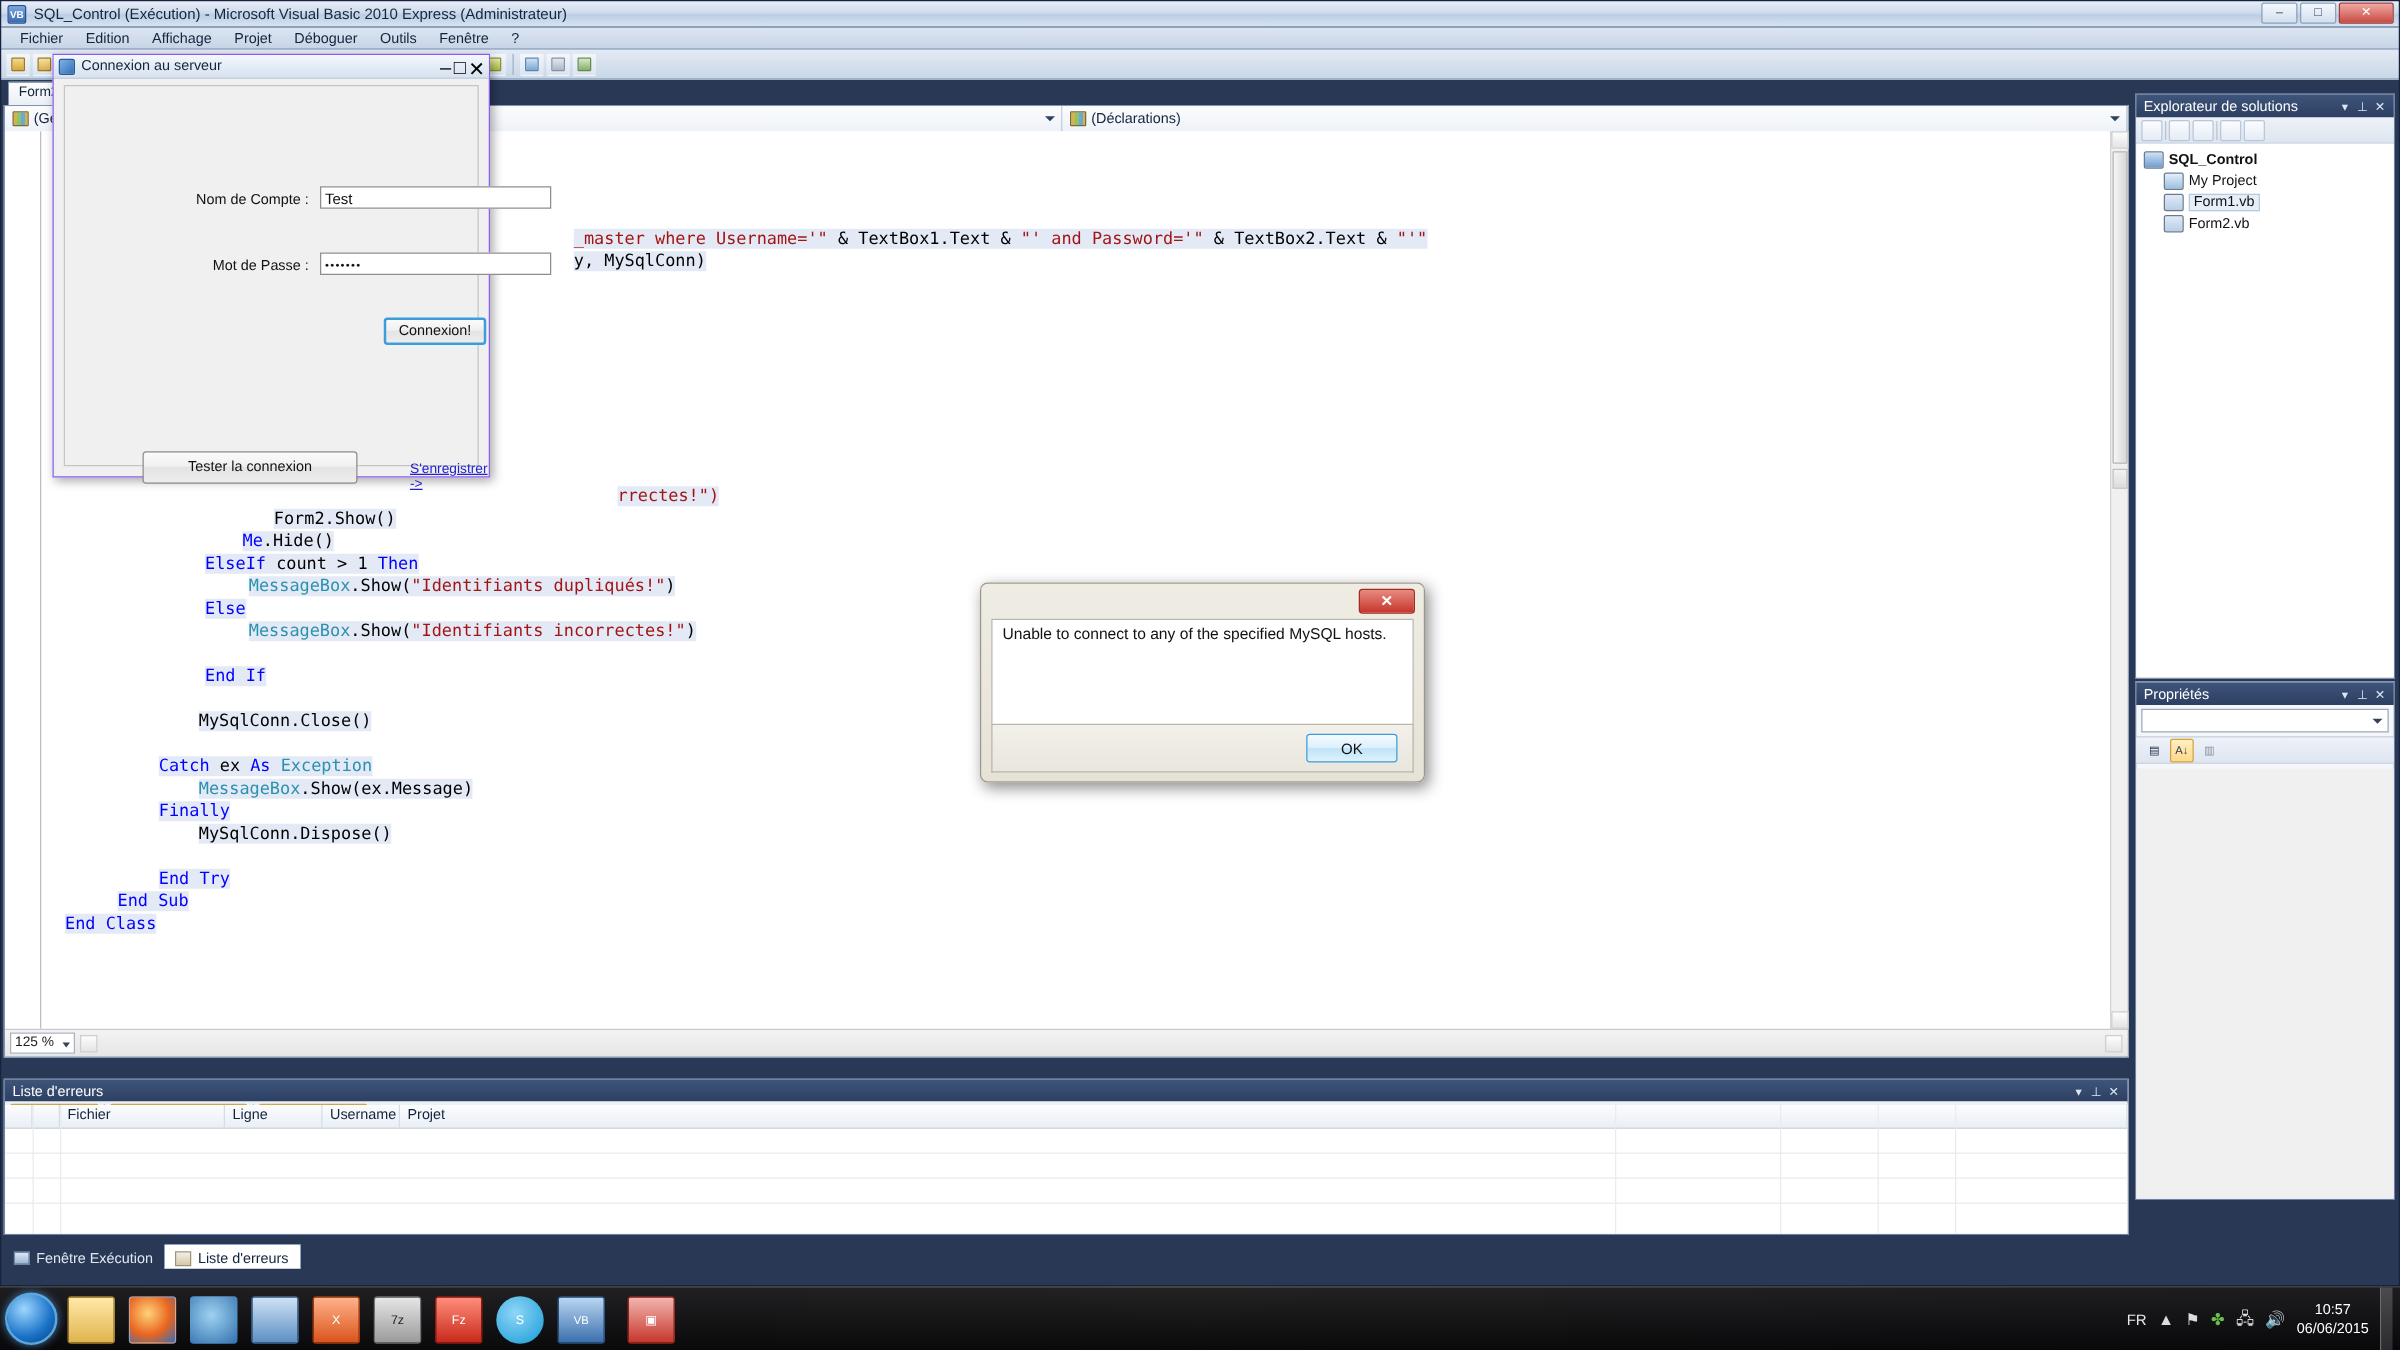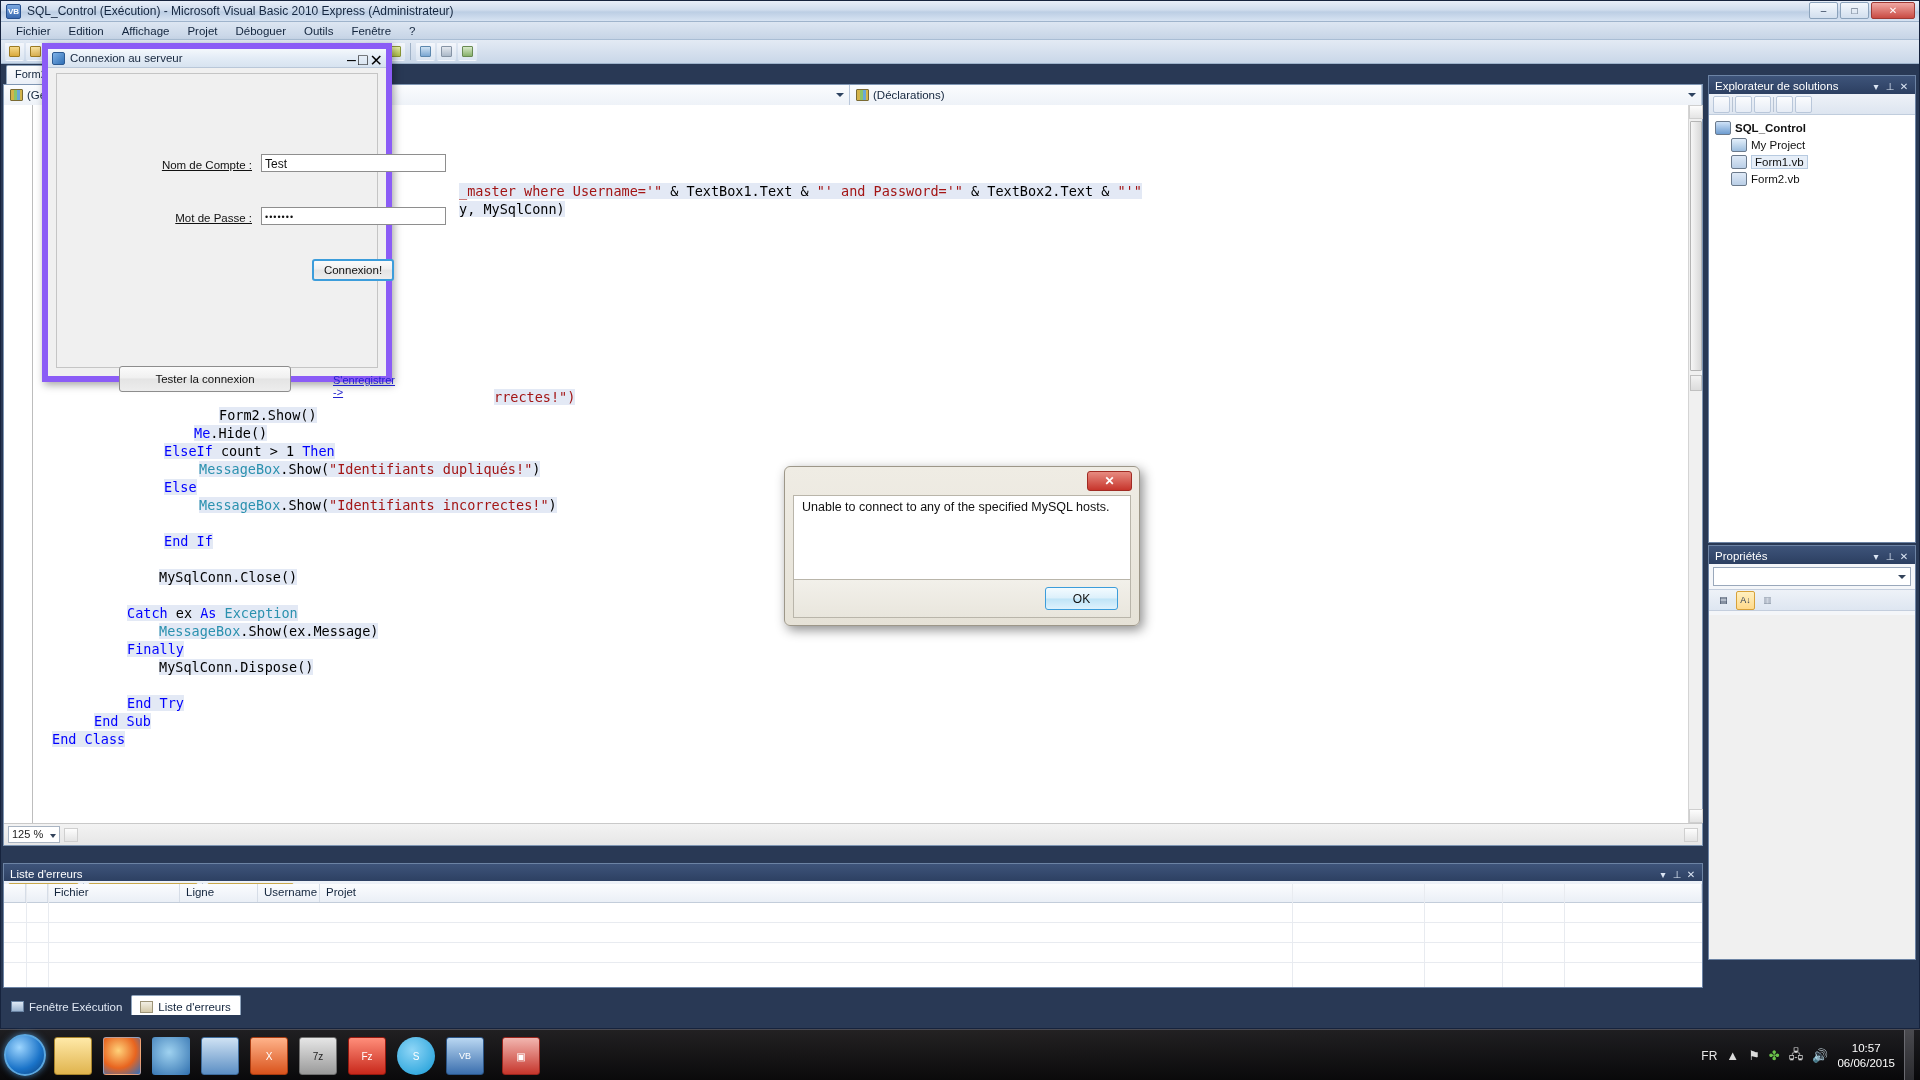--- a/index.html
+++ b/index.html
@@ -132,30 +132,30 @@
   .btab.active { background:#fff; color:#12243c; border:1px solid #8fa4bd; border-bottom:none; border-radius:2px 2px 0 0; }
 
   
   #vs-status { position:absolute; left:0; bottom:0; width:1920px; height:20px;
     background:#2e4066; color:#fff; font-size:11.5px; display:flex; align-items:center; }
   #vs-status .s-left { margin-left:8px; }
   #vs-status .s-item { position:absolute; }
 
   
   #dlg-connexion { position:absolute; left:42px; top:43px; width:350px; height:339px;
-    background:#f0f0f0; border:6px solid #8b5cf6; box-shadow:2px 3px 8px rgba(0,0,0,.35); }
+    background:#f0f0f0; border:1px solid #8b5cf6; box-shadow:2px 3px 8px rgba(0,0,0,.35); }
   #dlg-connexion .d-title { height:19px; background:linear-gradient(180deg,#f4f8fc 0%,#e3ecf6 50%,#d7e3f0 100%);
     border-bottom:1px solid #b9c7d8; position:relative; }
   #dlg-connexion .d-title .dic { position:absolute; left:4px; top:3px; width:13px; height:13px; border-radius:2px;
     background:linear-gradient(135deg,#7fb2e8,#2f6fb5); border:1px solid #2b5a93; }
   #dlg-connexion .d-title .dtxt { position:absolute; left:22px; top:3px; font-size:11.5px; color:#16263d; }
   #dlg-connexion .d-btns { position:absolute; right:3px; top:2px; display:flex; gap:2px; }
   #dlg-body { position:absolute; left:8px; top:24px; right:8px; bottom:8px; background:#f0f0f0;
     border:1px solid #c5c5c5; }
-  .fld-label { position:absolute; font-size:11.5px; color:#111; text-align:right;text-decoration:underline; }
+  .fld-label { position:absolute; font-size:11.5px; color:#111; text-align:right; }
   .fld-input { position:absolute; background:#fff; border:1px solid #8e8e8e; height:18px;
     font-size:12px; color:#111; padding:1px 3px; line-height:16px; }
   .wbtn { position:absolute; background:linear-gradient(180deg,#fbfbfb 0%,#f0f0f0 45%,#e4e4e4 50%,#ededed 100%);
     border:1px solid #8d8d8d; border-radius:3px; font-size:11.5px; color:#111;
     display:flex; align-items:center; justify-content:center; }
   .wbtn.default { border:2px solid #3c9ddb; }
   .linklbl { position:absolute; font-size:11px; color:#2222cc; text-decoration:underline; }
 
   
   #msgbox { position:absolute; left:784px; top:466px; width:356px; height:160px;

